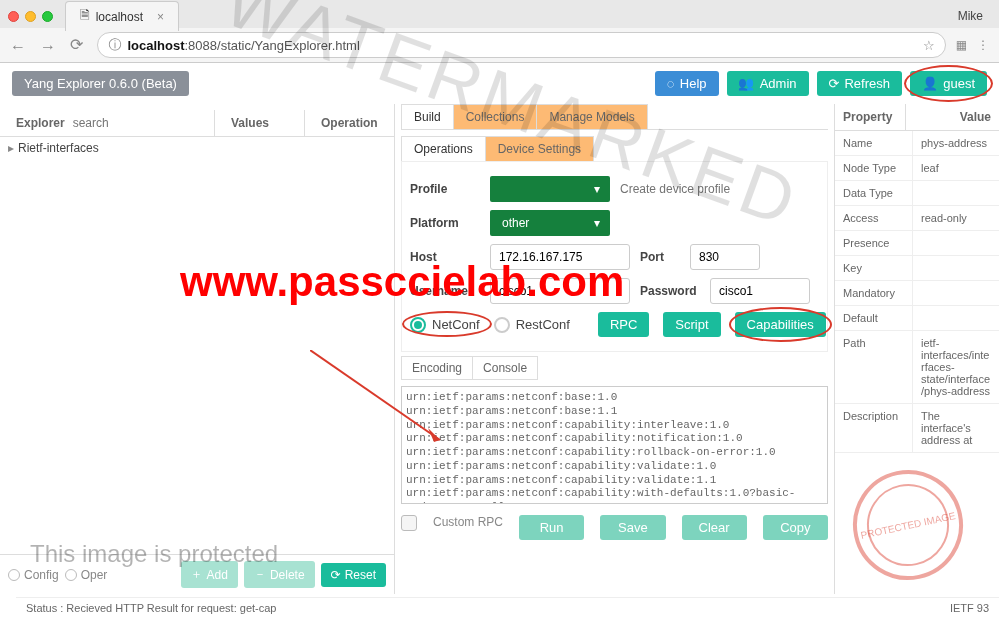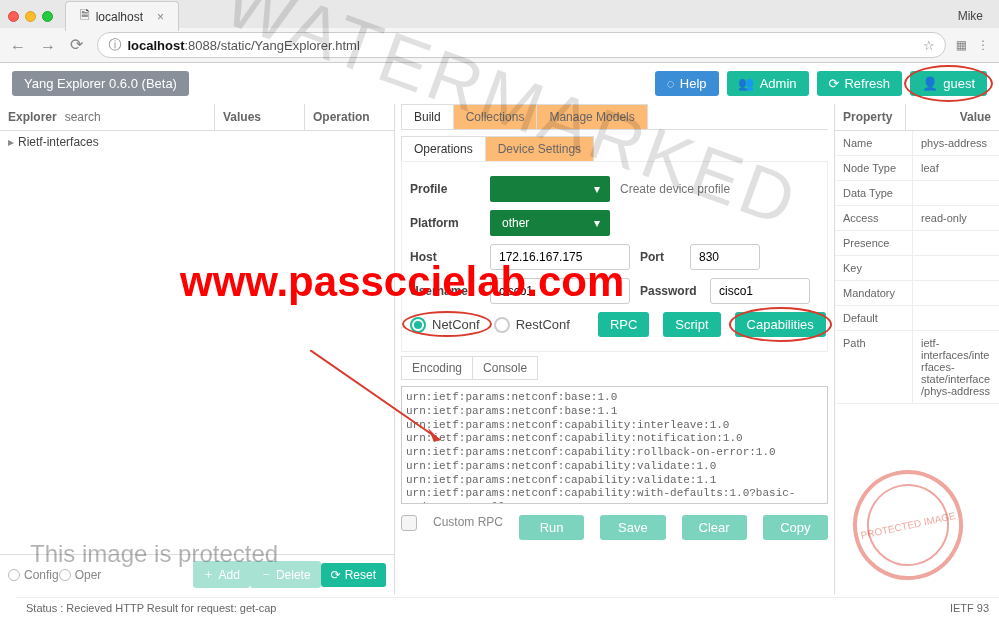--- a/index.html
+++ b/index.html
@@ -30,29 +30,29 @@
 .pill { display: inline-flex; align-items: center; gap: 5px; padding: 5px 12px; border-radius: 3px; color: #fff; font-size: 13px; cursor: pointer; }
 .pill.blue { background: #3b8dd6; }
 .pill.teal { background: #1abc9c; }
 .pill.guest { position: relative; }
 .circ-red { border: 2px solid #d93a2b; border-radius: 50%; position: absolute; }
 
 
 .main { display: flex; height: calc(100% - 28px - 34px - 44px - 22px); }
 .left-panel { width: 395px; border-right: 1px solid #ddd; display: flex; flex-direction: column; }
 .lp-head { display: flex; border-bottom: 1px solid #ddd; }
-.lp-col { padding: 6px 8px; font-weight: 600; color: #666; border-right: 1px solid #ddd; }
+.lp-col { padding: 6px 16px; font-weight: 600; color: #666; border-right: 1px solid #ddd; margin-top: 6px; }
 .lp-col.c1 { width: 215px; display: flex; align-items: center; gap: 8px; }
 .lp-col.c2 { width: 90px; }
 .lp-col.c3 { flex: 1; border-right: none; }
 .search-in { border: none; outline: none; background: transparent; font-size: 12px; color: #999; width: 120px; }
 .tree { flex: 1; padding: 4px 8px; font-size: 12px; }
 .tree-item { display: flex; align-items: center; gap: 4px; color: #444; }
 .tree-icon { color: #888; }
-.lp-foot { display: flex; align-items: center; padding: 6px 8px; border-top: 1px solid #ddd; }
+.lp-foot { display: flex; align-items: center; padding: 6px 8px; gap: 6px; border-top: 1px solid #ddd; }
 .radio { display: inline-flex; align-items: center; gap: 4px; color: #888; }
 .radio input { appearance: none; width: 12px; height: 12px; border: 1px solid #bbb; border-radius: 50%; background: #fff; }
 .lp-foot .spacer { flex: 1; }
 .btn { display: inline-flex; align-items: center; gap: 4px; padding: 5px 10px; border-radius: 3px; color: #fff; font-size: 12px; cursor: pointer; border: none; }
 .btn.lite { background: #a8e2d2; color: #fff; }
 .btn.teal { background: #1abc9c; }
 
 
 .center-panel { flex: 1; padding: 0 6px 6px; overflow: hidden; position: relative; }
 .tabs { display: flex; border-bottom: 1px solid #ddd; }
@@ -305,20 +305,24 @@
           <div class="v"></div>
         </div>
         <div class="rp-row">
           <div class="k">Default</div>
           <div class="v"></div>
         </div>
         <div class="rp-row">
           <div class="k">Path</div>
           <div class="v">ietf-interfaces/interfaces-state/interface/phys-address</div>
         </div>
+        <div class="rp-row">
+          <div class="k">Description</div>
+          <div class="v">The interface's address at</div>
+        </div>
       </div>
   </div>
 </div>
 
 <div class="status">
   <span>Status : Recieved HTTP Result for request: get-cap</span>
   <div class="spacer"></div>
   <span>IETF 93</span>
 </div>
 

